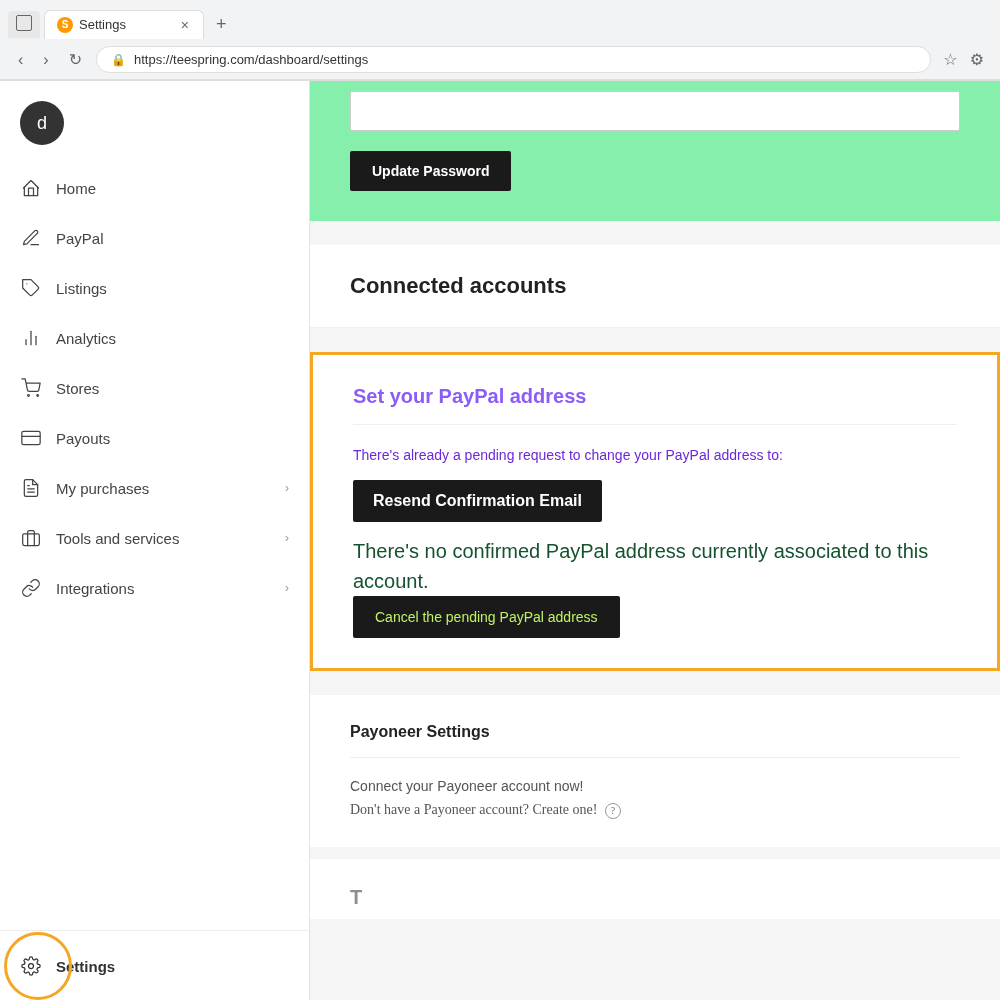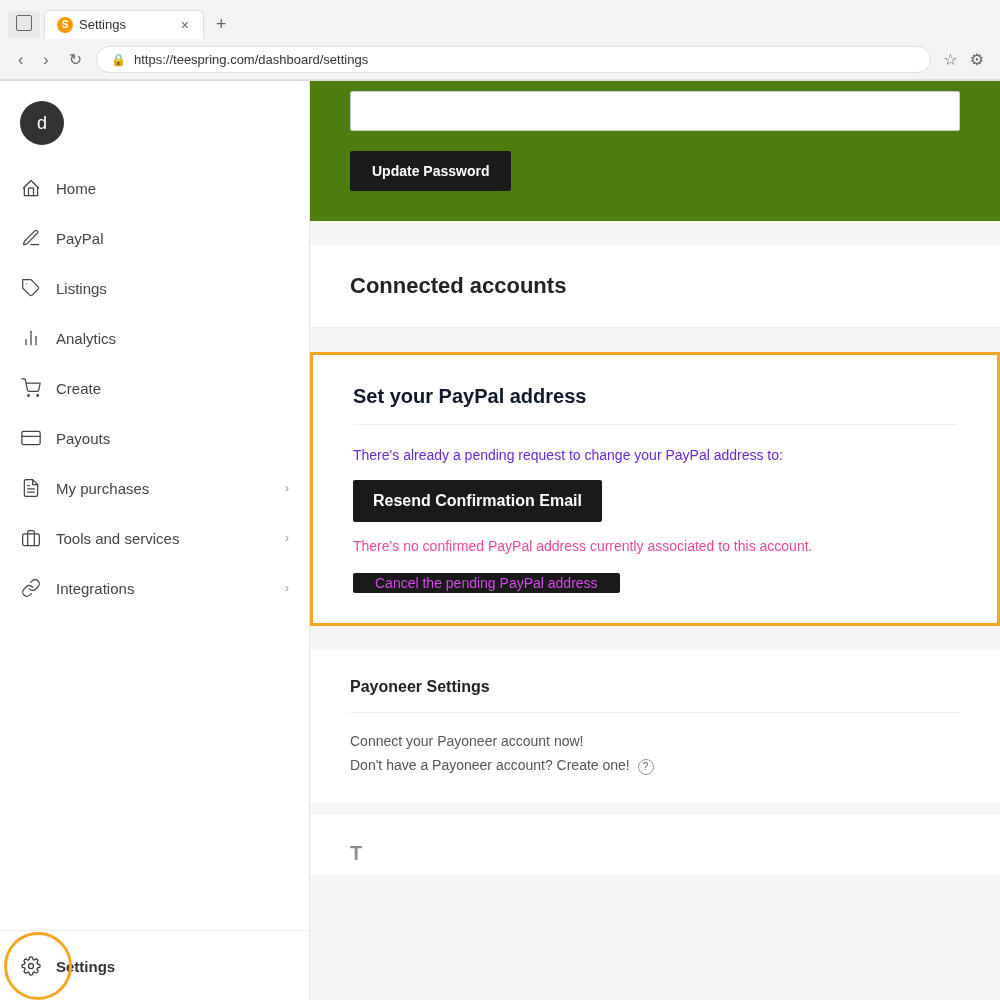--- a/index.html
+++ b/index.html
@@ -36,40 +36,40 @@
     .nav-label { font-size: 15px; font-weight: 400; flex: 1; }
     .nav-chevron { color: #999; font-size: 12px; }
 
     .sidebar-footer { padding: 10px 0; border-top: 1px solid #eee; }
     .settings-item { display: flex; align-items: center; padding: 14px 20px; cursor: pointer; color: #333; gap: 14px; position: relative; }
 
     
     .main-content { flex: 1; overflow-y: auto; background: #f5f5f5; }
 
     
-    .section-card { background: #4d7c0f; margin-bottom: 12px; padding: 30px 40px; }
+    .section-card { background: #86efac; margin-bottom: 12px; padding: 30px 40px; }
     .section-card.top { padding-top: 10px; }
     .update-password-btn { background: #1a1a1a; color: #fff; border: none; padding: 12px 22px; font-size: 14px; font-weight: 600; cursor: pointer; border-radius: 2px; }
 
     
     .section-header { font-size: 22px; font-weight: 600; color: #222; margin-bottom: 0; padding: 28px 40px 28px; background: #fff; border-bottom: 1px solid #f0f0f0; }
 
     
     .paypal-section { background: #fff; margin: 12px 0; border: 3px solid #f5a623; padding: 30px 40px; position: relative; }
-    .paypal-title { font-size: 20px; font-weight: 600; color: #0f172a; margin-bottom: 20px; padding-bottom: 16px; border-bottom: 1px solid #eee; }
+    .paypal-title { font-size: 20px; font-weight: 600; color: #8b5cf6; margin-bottom: 20px; padding-bottom: 16px; border-bottom: 1px solid #eee; }
     .paypal-pending-text { font-size: 14px; color: #6d28d9; margin-bottom: 14px; line-height: 1.5; }
     .resend-btn { background: #1a1a1a; color: #fff; border: none; padding: 12px 20px; font-size: 16px; font-weight: 600; cursor: pointer; border-radius: 2px; margin-bottom: 14px; display: inline-block; }
-    .no-confirmed-text { font-size: 14px; color: #ec4899; margin-bottom: 16px; line-height: 1.5; }
-    .cancel-paypal-btn { background: #1a1a1a; color: #d946ef; border: none; padding: 2px 22px; font-size: 14px; font-weight: 500; cursor: pointer; border-radius: 2px; }
+    .no-confirmed-text { font-size: 20px; color: #14532d; margin-bottom: 0; line-height: 1.5; }
+    .cancel-paypal-btn { background: #1a1a1a; color: #bef264; border: none; padding: 13px 22px; font-size: 14px; font-weight: 500; cursor: pointer; border-radius: 2px; }
 
     
     .payoneer-section { background: #fff; margin: 0; padding: 28px 40px; }
     .payoneer-title { font-size: 16px; font-weight: 600; color: #222; margin-bottom: 20px; padding-bottom: 16px; border-bottom: 1px solid #eee; }
     .payoneer-connect-text { font-size: 14px; color: #555; margin-bottom: 8px; }
-    .payoneer-create-text { font-size: 14px; color: #555; }
+    .payoneer-create-text { font-size: 14px; color: #555; font-family: Liberation Serif, serif; }
     .help-icon { display: inline-flex; align-items: center; justify-content: center; width: 16px; height: 16px; border: 1px solid #999; border-radius: 50%; font-size: 10px; color: #666; margin-left: 4px; }
 
     
     svg { width: 20px; height: 20px; stroke: currentColor; fill: none; stroke-width: 1.5; stroke-linecap: round; stroke-linejoin: round; }
 
     
     .main-content::-webkit-scrollbar { width: 6px; }
     .main-content::-webkit-scrollbar-thumb { background: #ccc; border-radius: 3px; }
   </style>
 </head>
@@ -157,21 +157,21 @@
       </div>
 
       <div class="nav-item">
         <div class="nav-icon">
           <svg viewBox="0 0 24 24">
               <circle cx="9" cy="21" r="1"></circle>
               <circle cx="20" cy="21" r="1"></circle>
               <path d="M1 1h4l2.68 13.39a2 2 0 002 1.61h9.72a2 2 0 002-1.61L23 6H6"></path>
             </svg>
         </div>
-        <span class="nav-label">Create</span>
+        <span class="nav-label">Stores</span>
       </div>
 
       <div class="nav-item">
         <div class="nav-icon">
           <svg viewBox="0 0 24 24">
               <rect x="1" y="4" width="22" height="16" rx="2" ry="2"></rect>
               <line x1="1" y1="10" x2="23" y2="10"></line>
             </svg>
         </div>
         <span class="nav-label">Payouts</span>

